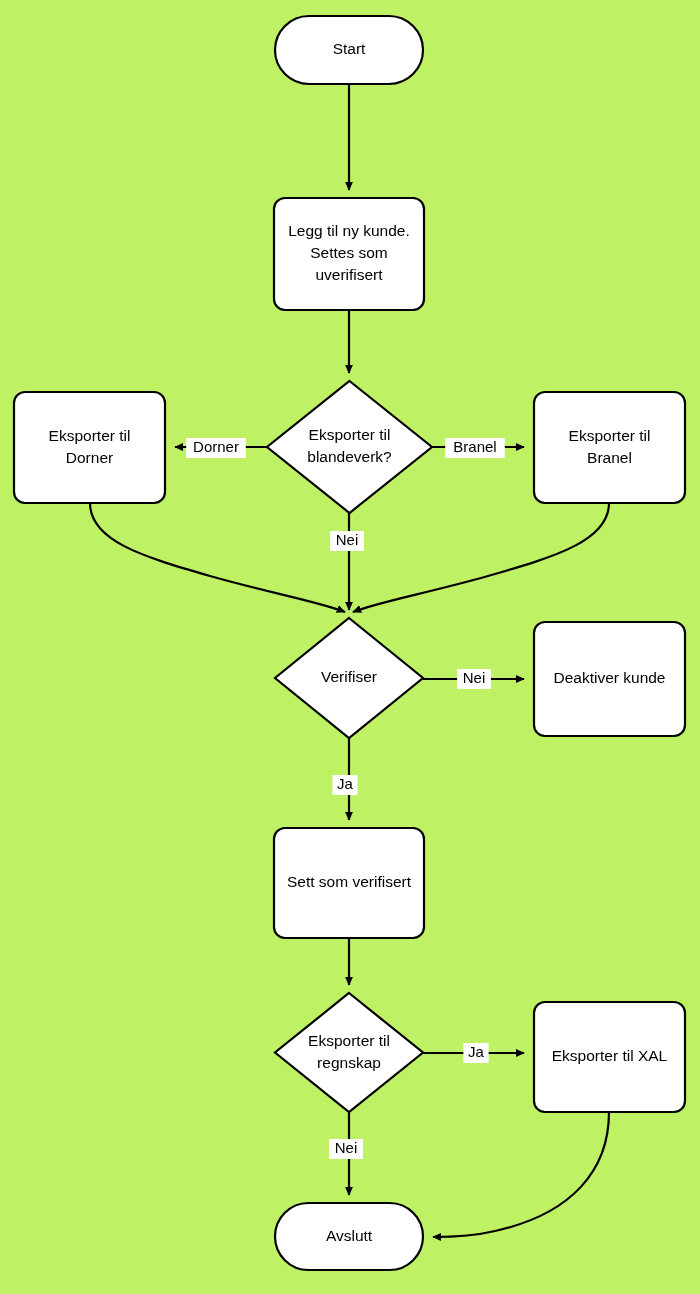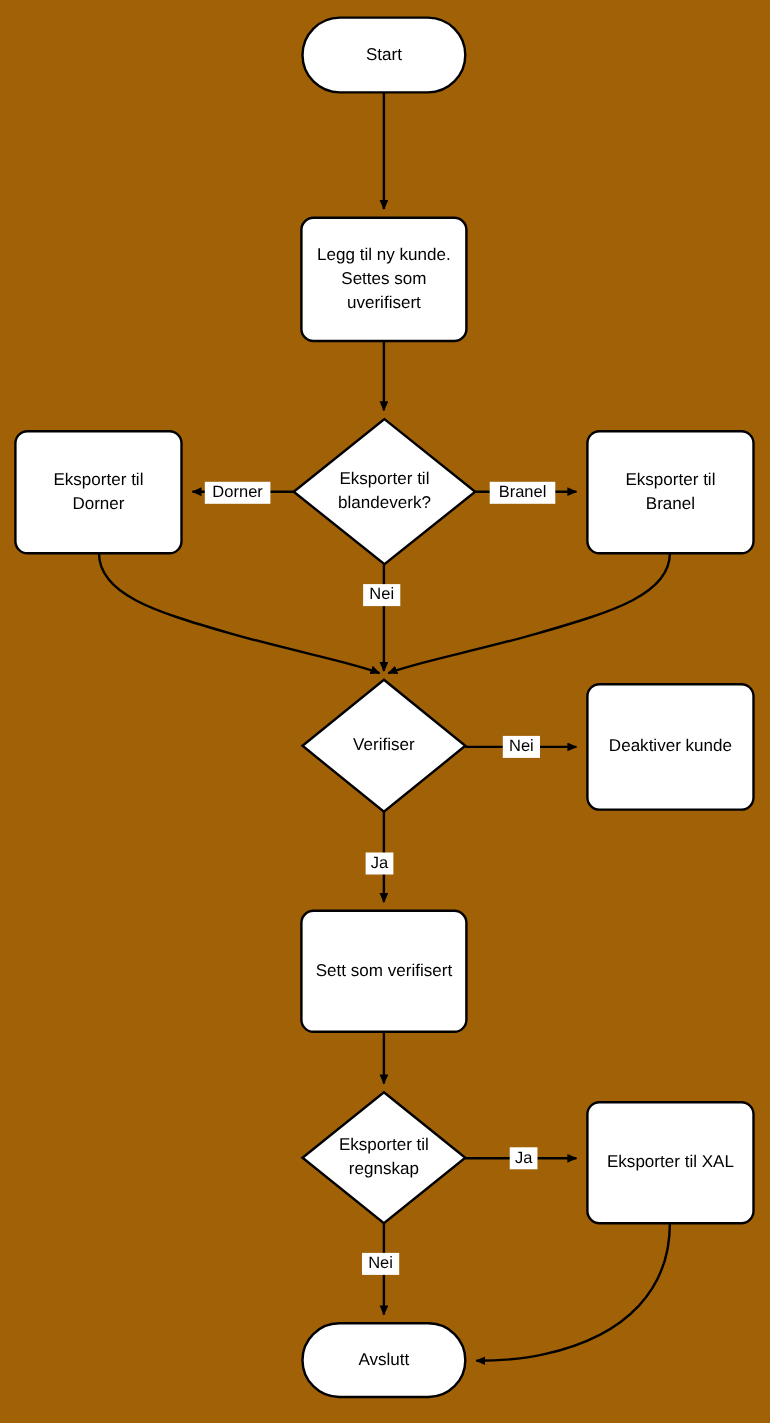--- a/index.html
+++ b/index.html
@@ -10,21 +10,21 @@
   body {
     width: 700px;
     height: 1294px;
     font-family: "Liberation Sans", sans-serif;
     overflow: hidden;
   }
   #flowchart-root {
     position: relative;
     width: 700px;
     height: 1294px;
-    background: #a16207;
+    background: #bef264;
   }
   svg#diagram {
     display: block;
     width: 700px;
     height: 1294px;
   }
   .node-shape {
     fill: #ffffff;
     stroke: #000000;
     stroke-width: 2.2;

